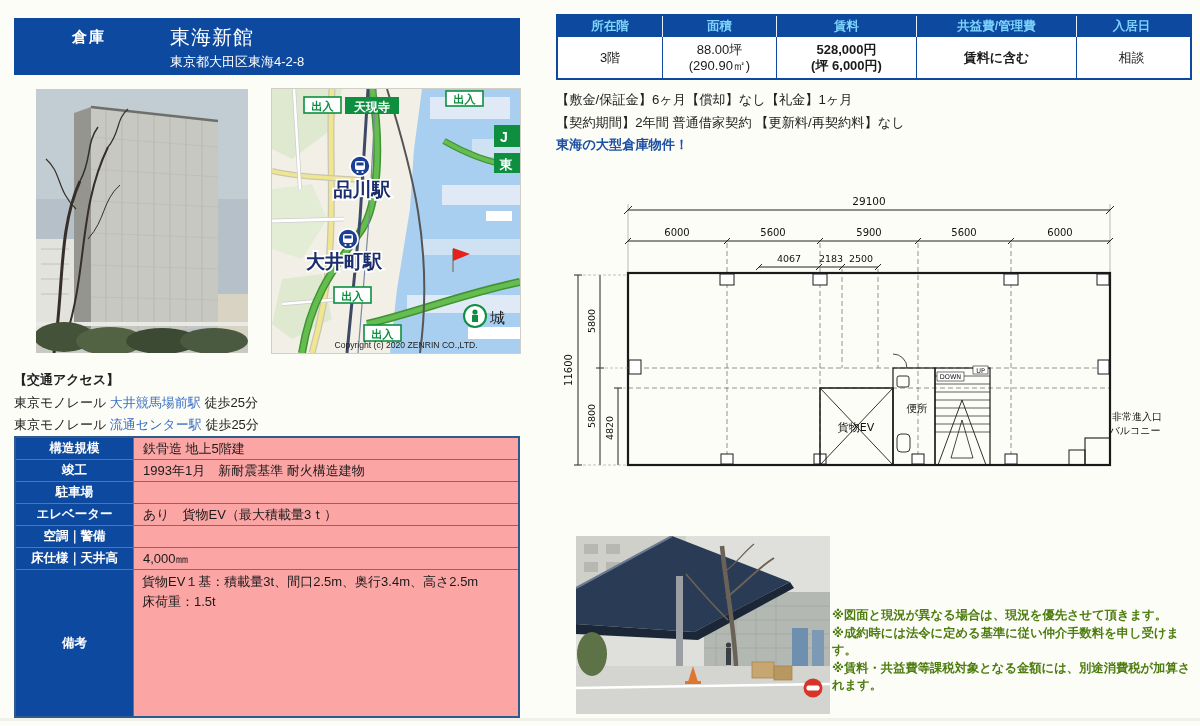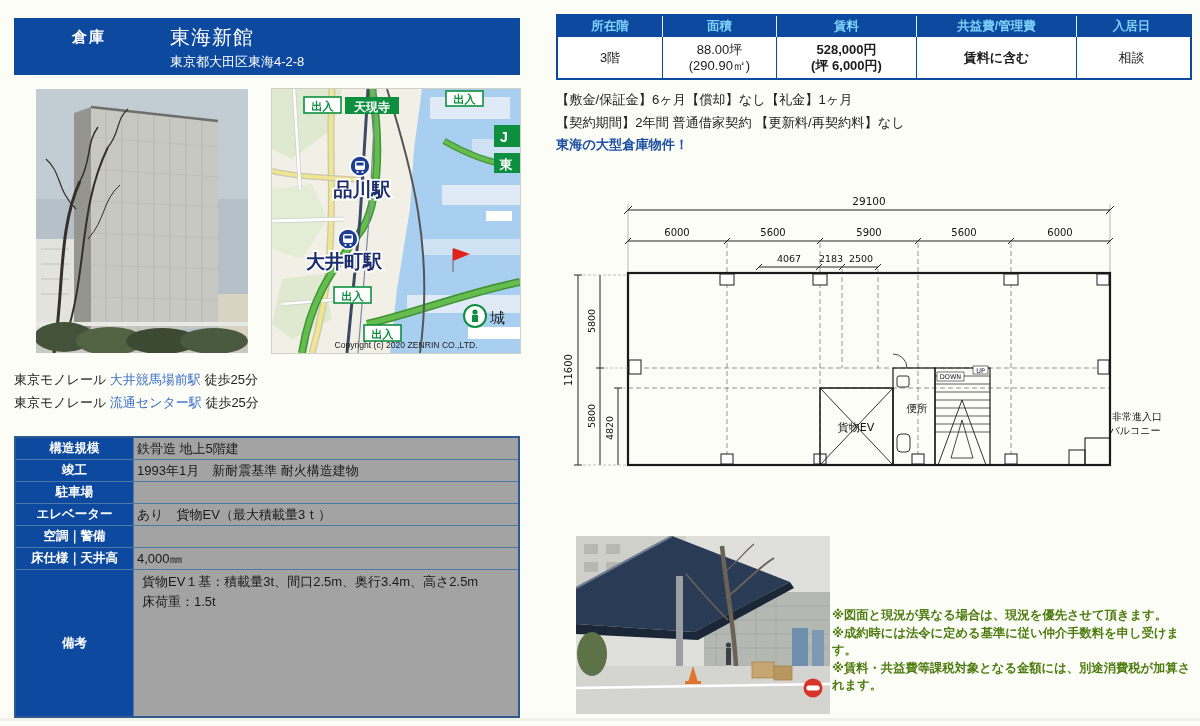--- a/index.html
+++ b/index.html
@@ -26,25 +26,25 @@
   .rent{font-weight:bold;font-size:14.5px;line-height:18px;}
   .fee-bold{font-weight:bold;font-size:13.5px;}
   
   .terms{left:556px;top:89px;font-size:13.2px;line-height:22.5px;color:#222;}
   .terms .hl{color:#1d50a2;font-weight:bold;}
   
   .access{left:14px;top:369px;font-size:13px;line-height:22.5px;color:#222;}
   .access .hd{font-weight:bold;}
   .access .st{color:#3a6fc4;}
   
-  .spec-table{left:14px;top:436px;width:506px;border:2px solid #2e5a8f;background:#a3a3a3;box-sizing:border-box;}
+  .spec-table{left:14px;top:436px;width:506px;border:2px solid #2e5a8f;background:#fca5a5;box-sizing:border-box;}
   .spec-row{display:flex;border-top:1px solid #4e79a7;}
   .spec-row:first-child{border-top:none;}
   .spec-label{width:118px;background:#0d4a9f;color:#fff;display:flex;align-items:center;justify-content:center;font-size:12.5px;font-weight:bold;border-right:1px solid #4e79a7;box-sizing:border-box;flex:none;}
-  .spec-value{flex:1;font-size:13px;padding:0 3px;display:flex;align-items:center;height:21px;}
+  .spec-value{flex:1;font-size:13px;padding:0 9px;display:flex;align-items:center;height:21px;}
   .spec-remarks{flex:1;font-size:13px;padding:2px 8px 16px 8px;height:128px;line-height:20px;}
   
   .notes{left:832px;top:607px;font-size:12.3px;font-weight:600;line-height:17.5px;color:#4d7c0f;}
   
   .plan{left:545px;top:188px;}
   .plan text{font-family:"DejaVu Sans","Liberation Sans",sans-serif;}
   .footer-line{left:0;top:718px;width:1200px;height:3px;background:#f0f2e8;}
 </style>
 </head>
 <body>
@@ -224,20 +224,21 @@
     </div>
   </div>
 
   <div class="abs terms">
     <div>【敷金/保証金】6ヶ月【償却】なし【礼金】1ヶ月</div>
     <div>【契約期間】2年間 普通借家契約 【更新料/再契約料】なし</div>
     <div class="hl">東海の大型倉庫物件！</div>
   </div>
 
   <div class="abs access">
+    <div class="hd">【交通アクセス】</div>
     <div>
       <span>東京モノレール</span>
       <span class="st">大井競馬場前駅</span>
       <span>徒歩25分</span>
     </div>
     <div>
       <span>東京モノレール</span>
       <span class="st">流通センター駅</span>
       <span>徒歩25分</span>
     </div>

